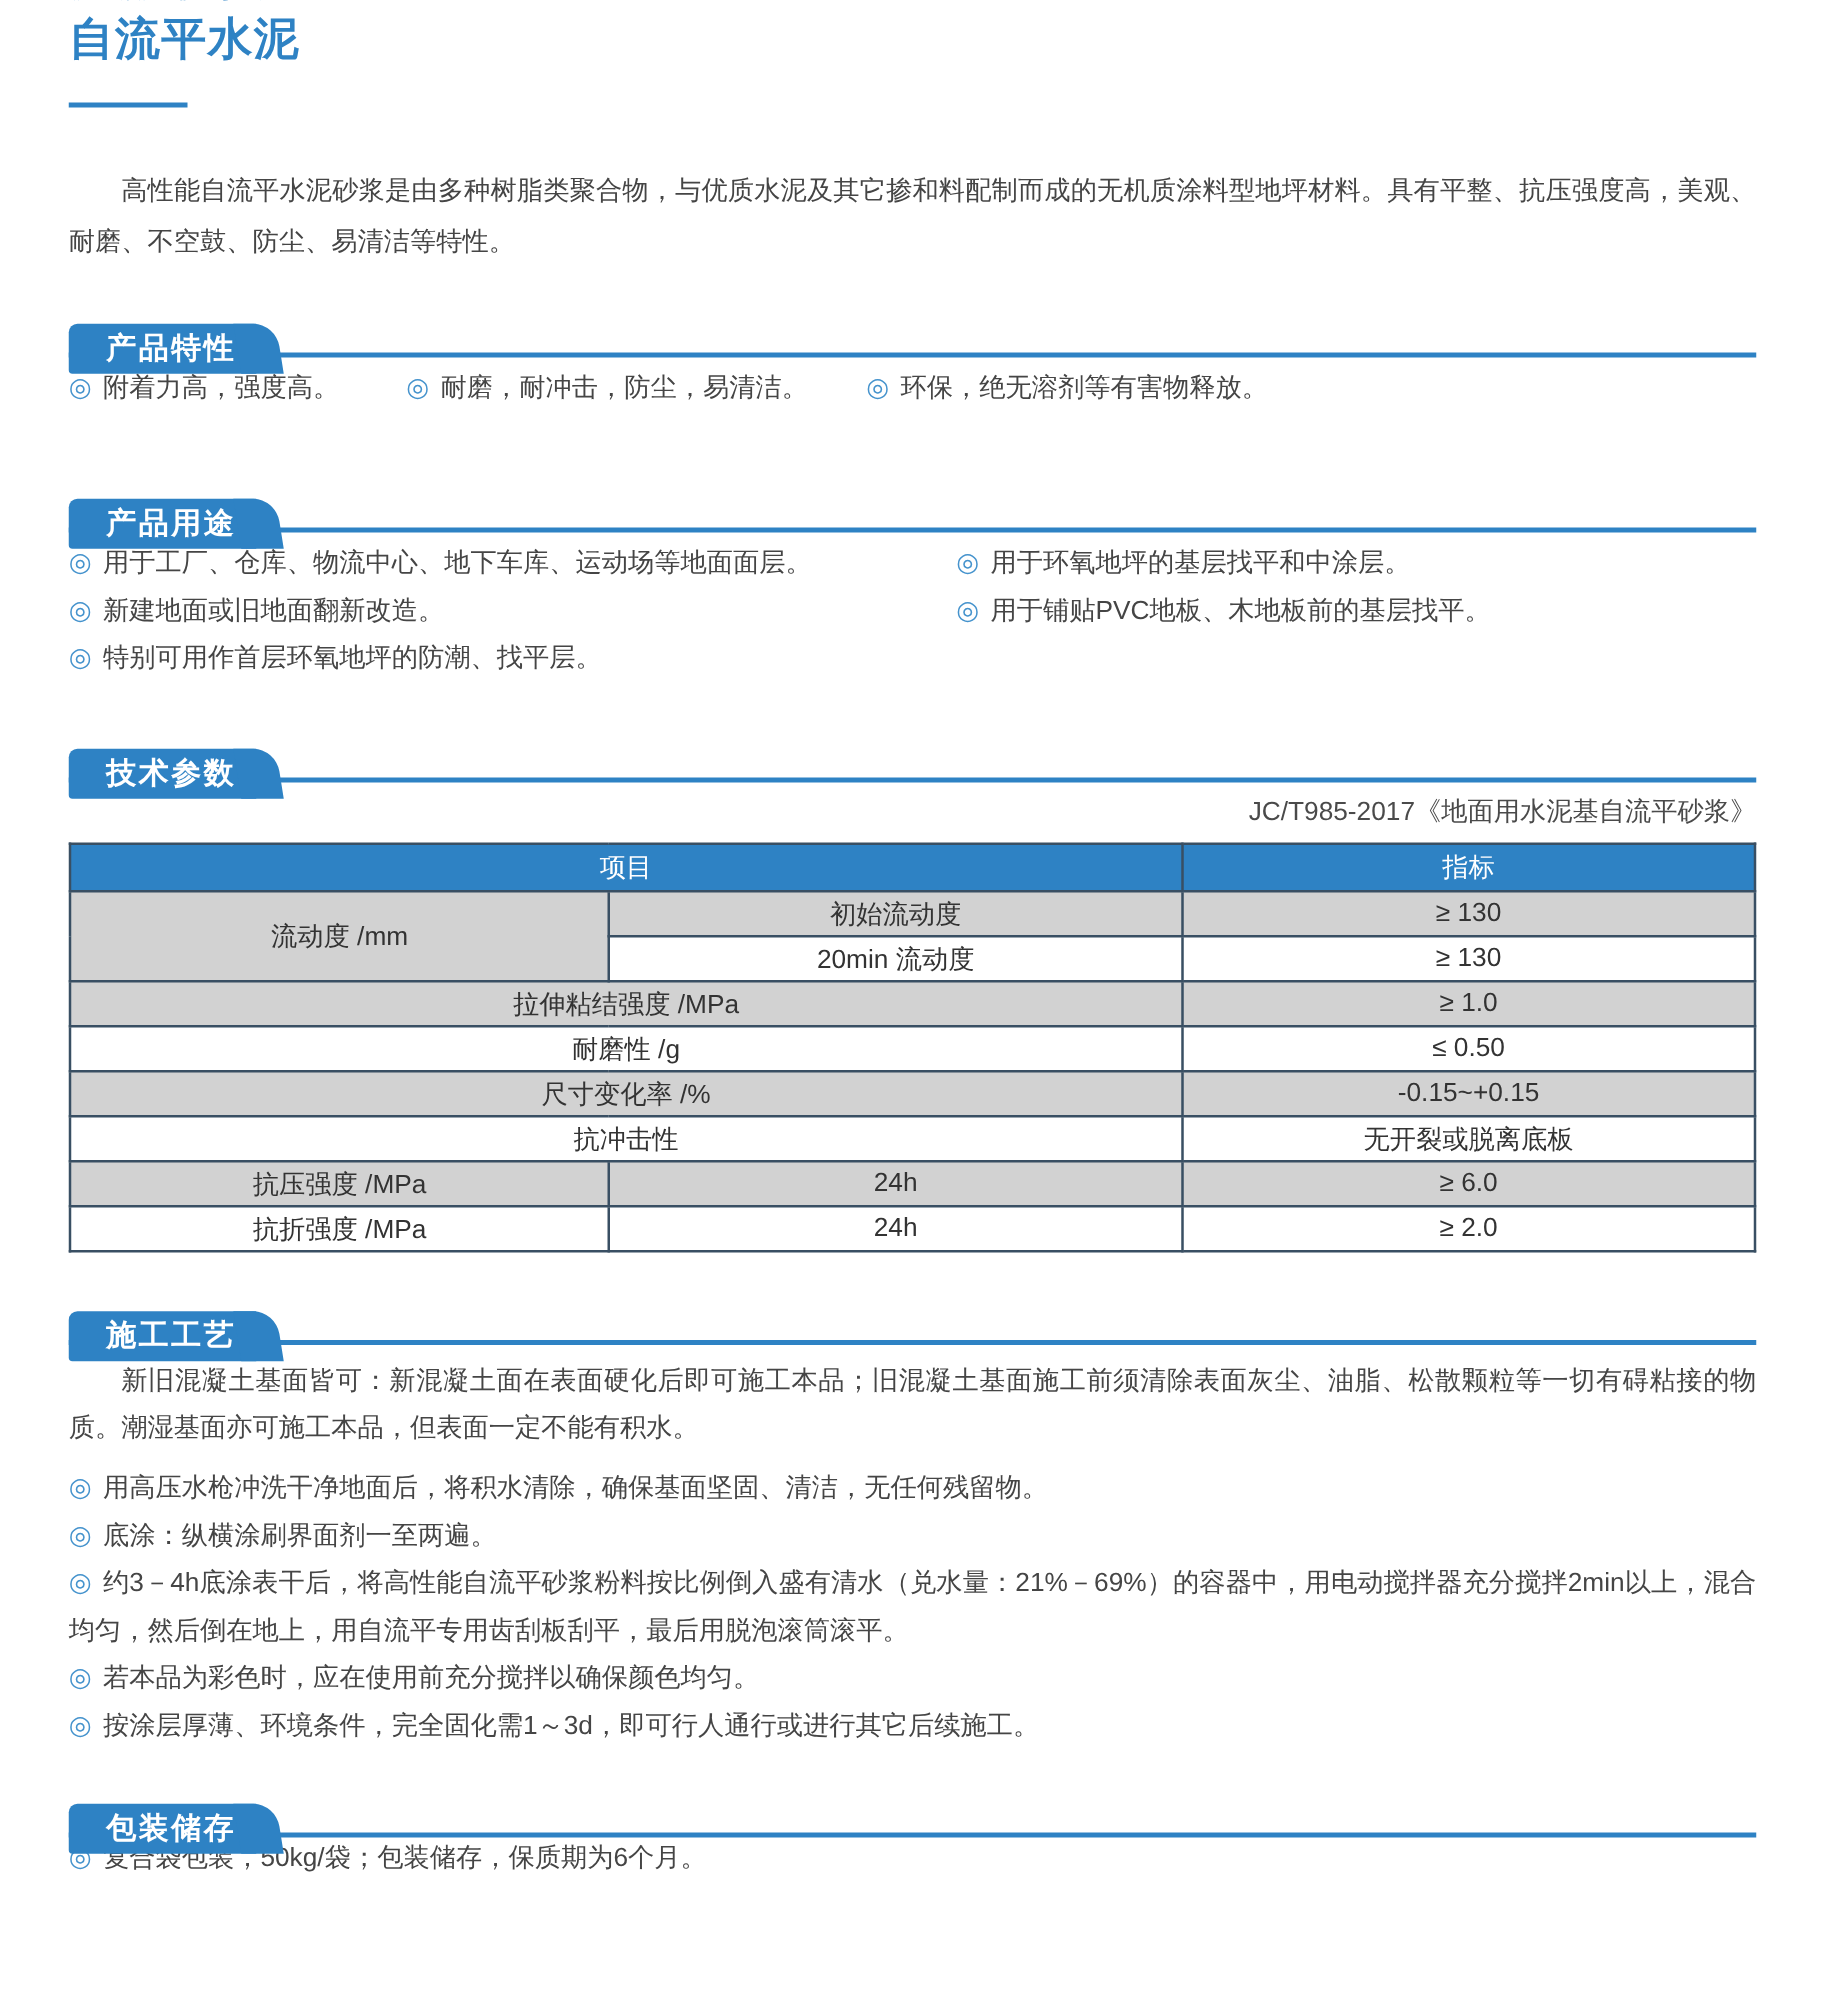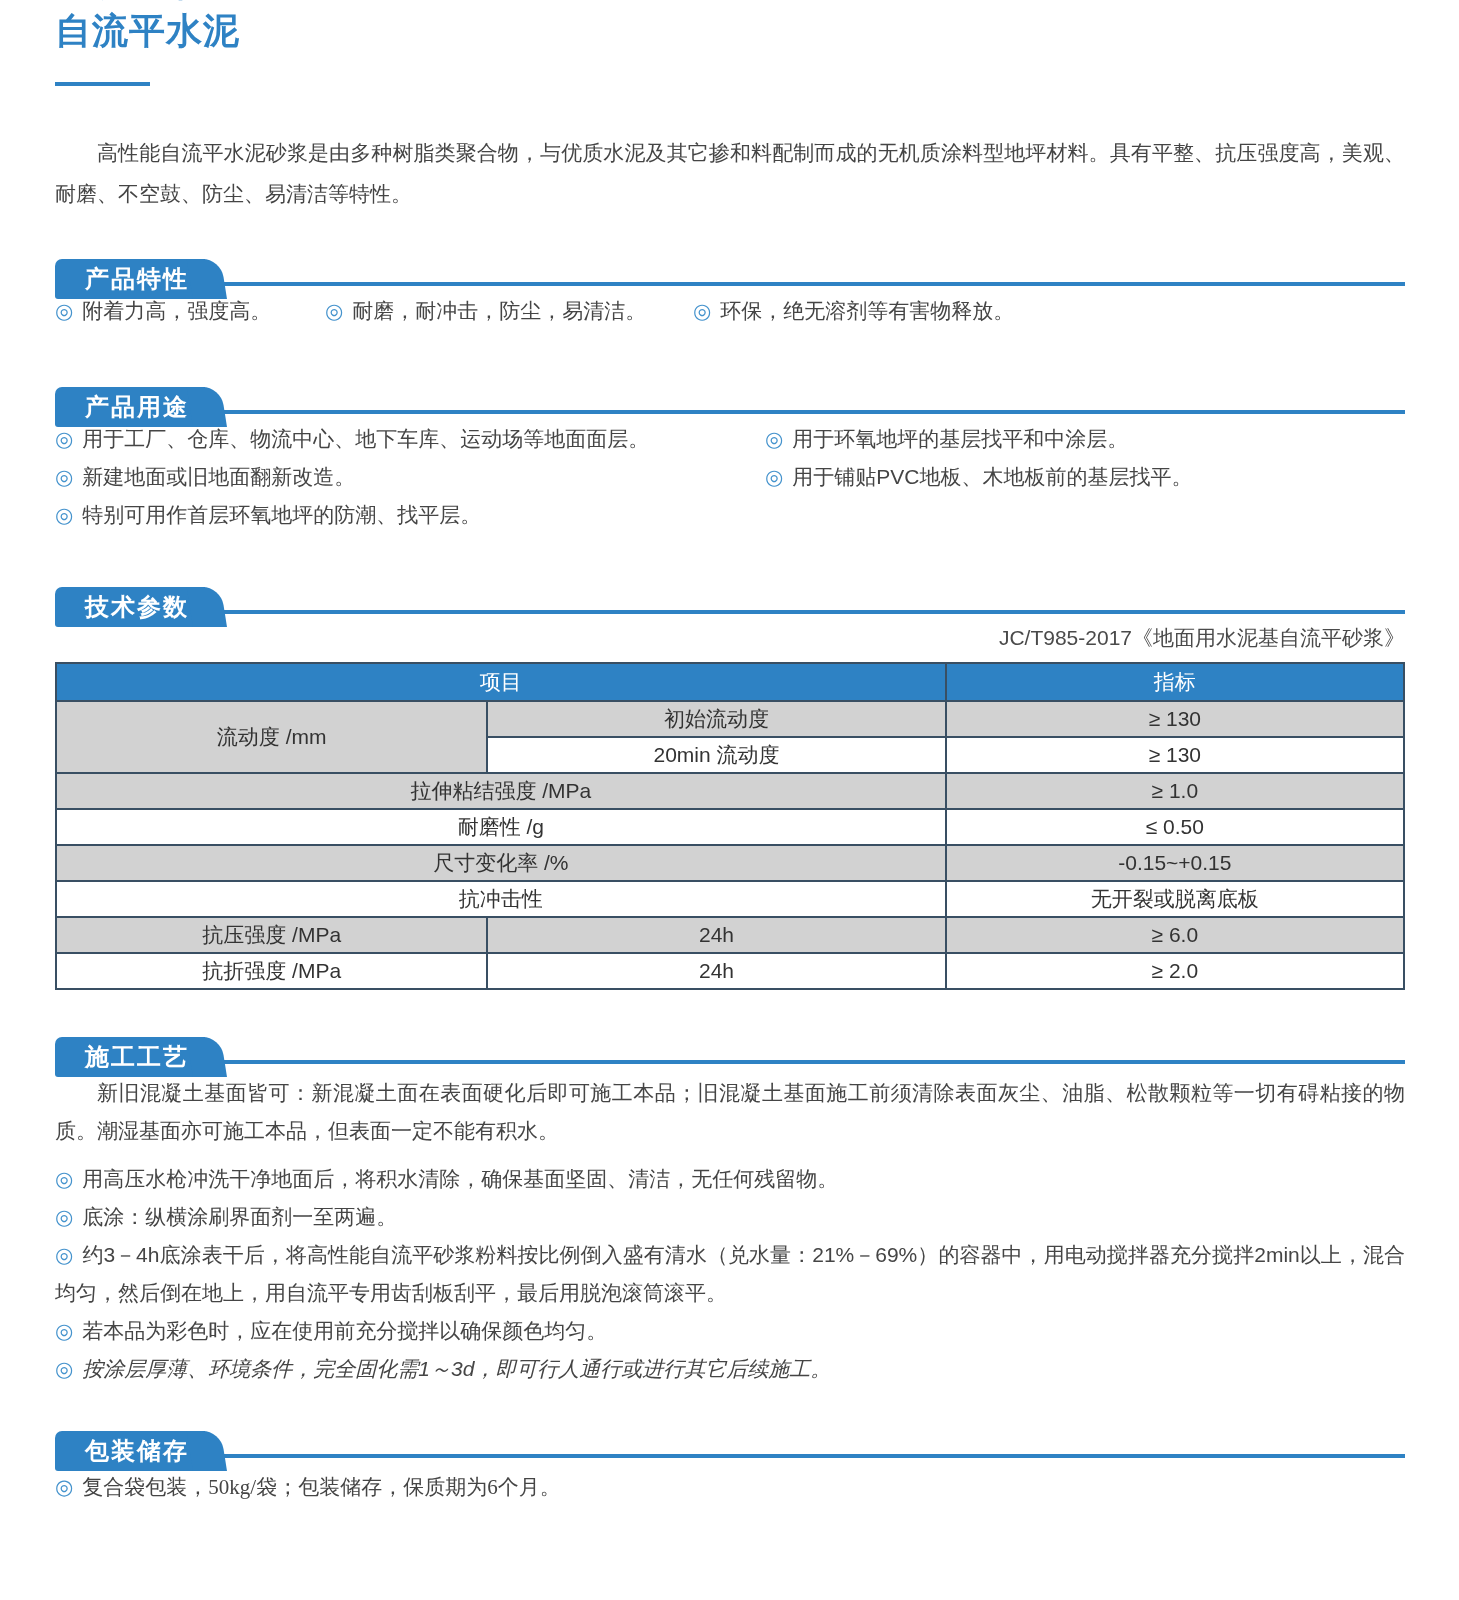--- a/index.html
+++ b/index.html
@@ -34,21 +34,21 @@
           border-radius:7px 0 0 3px;letter-spacing:2px;}
   .banner::after{content:"";position:absolute;top:0;right:-22px;width:34px;height:40px;
           background:var(--accent);transform:skewX(9deg);transform-origin:left bottom;
           border-radius:0 18px 0 0;}
 
   
   .li{font-size:21px;line-height:26px;margin-bottom:12px;}
   .b{color:#4593CD;margin-right:9px;}
 
   .feat-row{display:flex;margin-top:12px;}
-  .feat-row .li{margin-bottom:4px;}
+  .feat-row .li{margin-bottom:16px;}
   .feat-row .li:nth-child(1){width:270px;}
   .feat-row .li:nth-child(2){width:368px;}
 
   .uses-row{display:flex;margin-top:12px;}
   .col-left{width:710px;}
   .col-right{flex:1;}
 
   .sec-tech{margin-top:34px;}
   .caption{margin-top:10px;font-size:21px;line-height:28px;text-align:right;color:#4a4a4a;}
   table.spec{width:100%;border-collapse:collapse;table-layout:fixed;margin-top:10px;}
@@ -58,21 +58,21 @@
   table.spec tbody td{height:36px;background:#fff;}
   table.spec tr.g td{background:var(--row-gray);}
   table.spec td.cell-gray{background:var(--row-gray);}
 
   .sec-process{margin-top:34px;}
   .ptext{font-size:21px;line-height:38px;margin-top:10px;}
   .p-intro{text-indent:2em;text-align:justify;}
   .p-item{text-align:justify;}
 
   .sec-pack{margin-top:30px;}
-  .pack-item{margin-top:16px;font-family:Liberation Serif, serif;}
+  .pack-item{margin-top:4px;}
 </style>
 </head>
 <body>
 
 <div class="page">
 
   <div class="top-clip">
     <span>自流平水泥</span>
   </div>
 
@@ -177,21 +177,21 @@
     <div class="sec-head">
       <div class="banner">
         <span>施工工艺</span>
       </div>
     </div>
     <div class="ptext p-intro">新旧混凝土基面皆可：新混凝土面在表面硬化后即可施工本品；旧混凝土基面施工前须清除表面灰尘、油脂、松散颗粒等一切有碍粘接的物质。潮湿基面亦可施工本品，但表面一定不能有积水。</div>
     <div class="ptext p-item"><span class="b">◎</span><span>用高压水枪冲洗干净地面后，将积水清除，确保基面坚固、清洁，无任何残留物。</span></div>
     <div class="ptext p-item" style="margin-top:0;"><span class="b">◎</span><span>底涂：纵横涂刷界面剂一至两遍。</span></div>
     <div class="ptext p-item" style="margin-top:0;"><span class="b">◎</span><span>约3－4h底涂表干后，将高性能自流平砂浆粉料按比例倒入盛有清水（兑水量：21%－69%）的容器中，用电动搅拌器充分搅拌2min以上，混合均匀，然后倒在地上，用自流平专用齿刮板刮平，最后用脱泡滚筒滚平。</span></div>
     <div class="ptext p-item" style="margin-top:0;"><span class="b">◎</span><span>若本品为彩色时，应在使用前充分搅拌以确保颜色均匀。</span></div>
-    <div class="ptext p-item" style="margin-top:0;font-style:italic;"><span class="b">◎</span><span>按涂层厚薄、环境条件，完全固化需1～3d，即可行人通行或进行其它后续施工。</span></div>
+    <div class="ptext p-item" style="margin-top:0;"><span class="b">◎</span><span>按涂层厚薄、环境条件，完全固化需1～3d，即可行人通行或进行其它后续施工。</span></div>
   </div>
 
   <div class="sec-pack">
     <div class="sec-head">
       <div class="banner">
         <span>包装储存</span>
       </div>
     </div>
     <div class="li pack-item"><span class="b">◎</span><span>复合袋包装，50kg/袋；包装储存，保质期为6个月。</span></div>
   </div>

